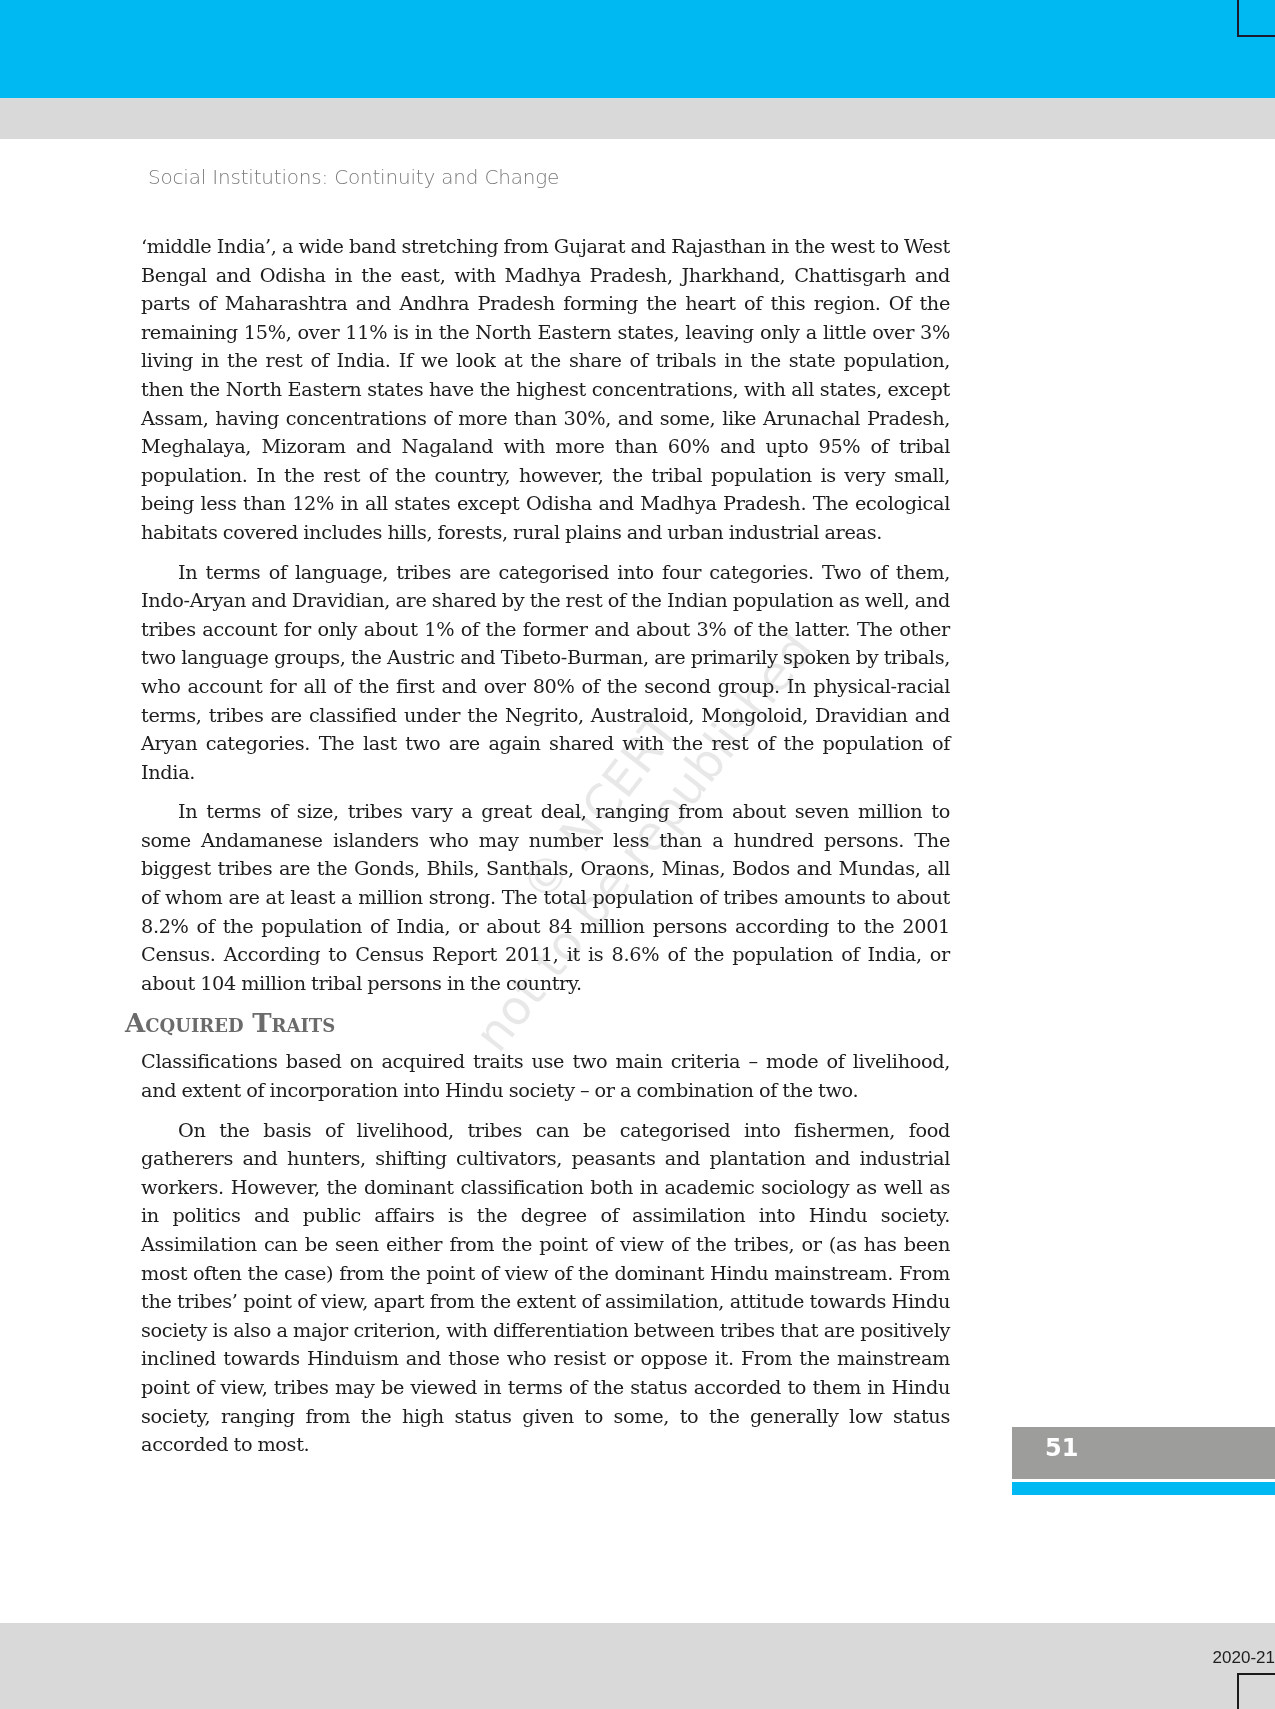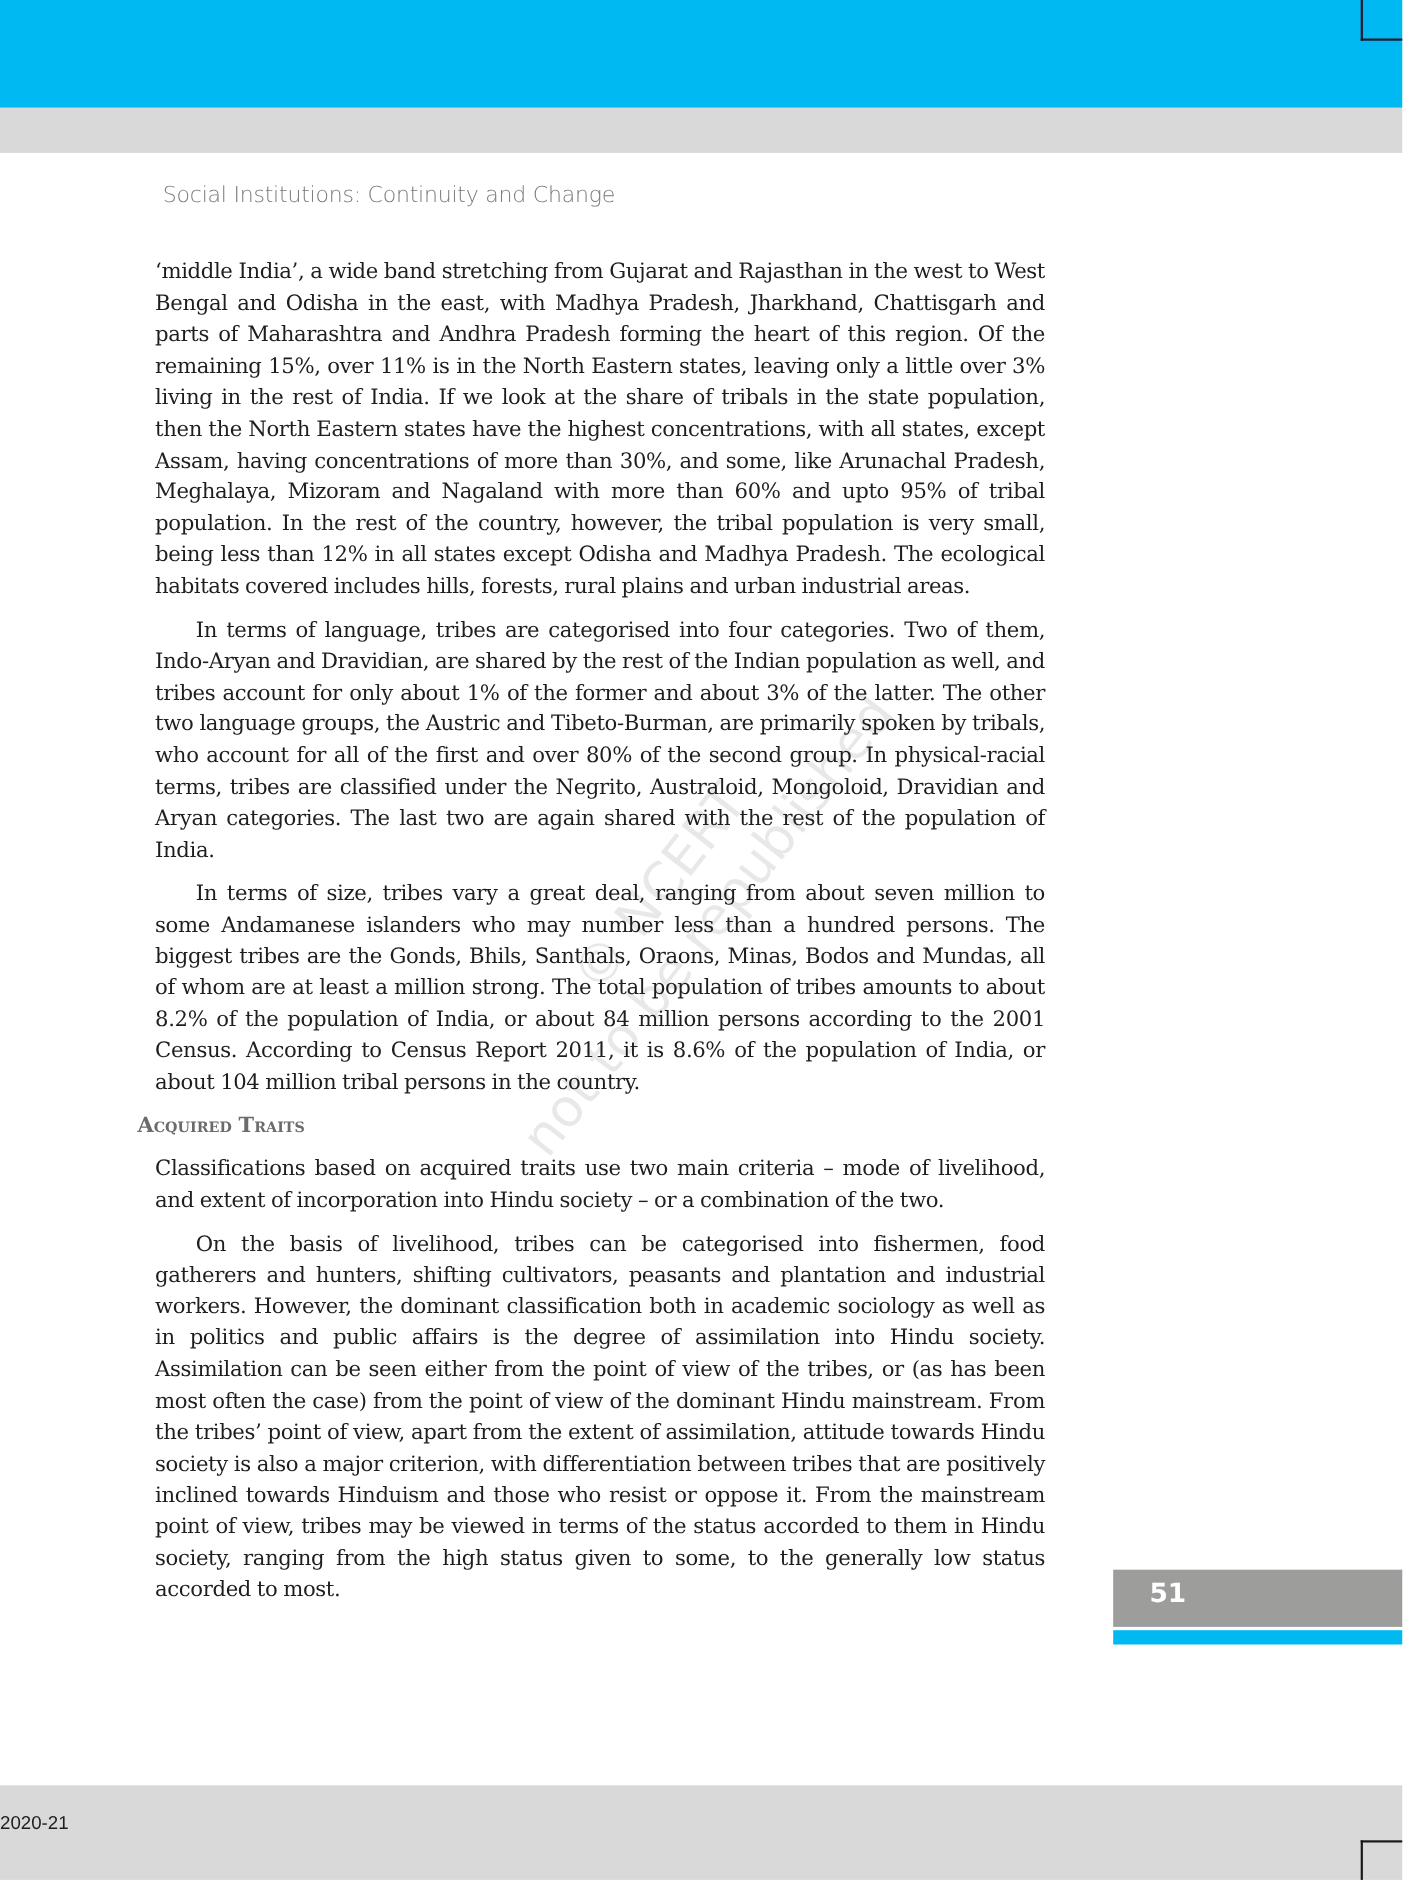--- a/index.html
+++ b/index.html
@@ -22,21 +22,21 @@
     }
     .content {
       position: absolute; left: 125px; top: 233px; width: 825px;
       font-family: "DejaVu Serif", serif; font-size: 19.3px; line-height: 28.6px;
       text-align: justify; letter-spacing: -0.35px; word-spacing: -0.5px;
     }
     .content p { margin: 0 0 11px 16px; }
     .content p.indent { text-indent: 37px; }
     .section-heading {
       font-family: "DejaVu Serif", serif; font-weight: bold; color: #6b6b6b;
-      font-size: 19px; font-variant: small-caps; letter-spacing: 0px;
+      font-size: 26px; font-variant: small-caps; letter-spacing: 0px;
       margin: 0 0 11px 0; line-height: 28px;
     }
     .watermark {
       position: absolute; left: 420px; top: 740px; width: 520px; height: 260px;
       transform: rotate(-52deg); transform-origin: center;
       font-family: "DejaVu Sans", sans-serif; color: rgba(0,0,0,0.09);
       font-size: 48px; line-height: 56px; text-align: center; pointer-events: none;
     }
     .page-number-box {
       position: absolute; left: 1012px; top: 1427px; width: 263px; height: 52px;
@@ -46,21 +46,21 @@
       position: absolute; left: 1045px; top: 1434px;
       font-family: "DejaVu Sans", sans-serif; font-weight: bold; font-size: 24px; color: #ffffff;
     }
     .page-number-strip {
       position: absolute; left: 1012px; top: 1482px; width: 263px; height: 13px; background: #00b9f2;
     }
     .footer-band {
       position: absolute; left: 0; top: 1623px; width: 1275px; height: 86px; background: #d9d9d9;
     }
     .footer-year {
-      position: absolute; left: 0; width: 1275px; top: 1648px; text-align: left;
+      position: absolute; left: 0; width: 1275px; top: 1648px; text-align: right;
       font-family: "Liberation Sans", sans-serif; font-size: 17px; color: #1e1e1e;
     }
     .crop-bottom {
       position: absolute; left: 1237px; top: 1673px; width: 38px; height: 36px;
       border-left: 2px solid #1a1a1a; border-top: 2px solid #1a1a1a; box-sizing: border-box;
     }
   </style>
 </head>
 <body>
 

